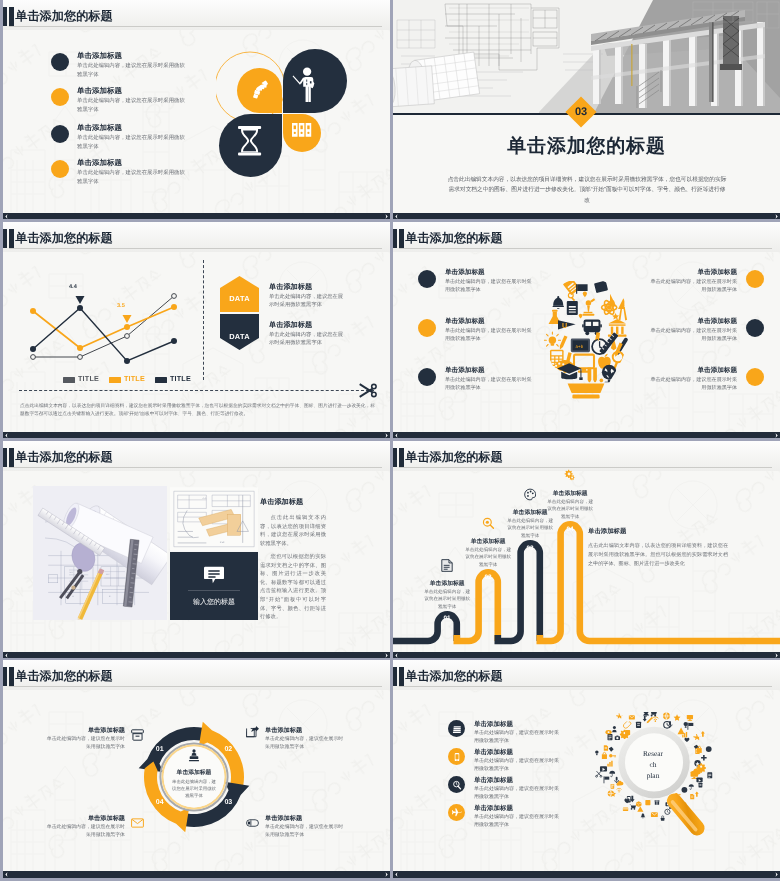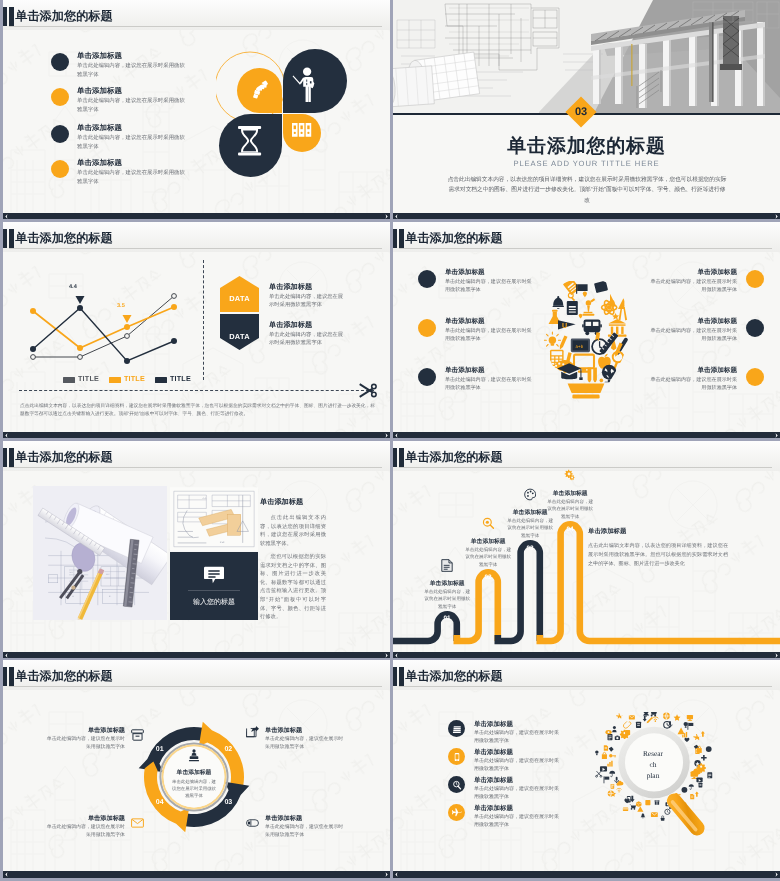--- a/index.html
+++ b/index.html
@@ -333,21 +333,20 @@
               <path d="M300 10 h60 M320 2 v20 M340 2 v20"></path>
           <rect x="364" y="2" width="22" height="26"></rect>
               <path d="M364 14 h22 M374 2 v26"></path>
         </g>
       </svg>
     </div>
     <div class="s2diam">
       <span>03</span>
     </div>
     <div class="s2t">单击添加您的标题</div>
-    <div class="s2s">PLEASE ADD YOUR TITTLE HERE</div>
     <div class="s2p">点击此出编辑文本内容，以表达您的项目详细资料，建议您在展示时采用微软雅黑字体，您也可以根据您的实际需求对文档之中的图标、图片进行进一步修改美化。顶部“开始”面板中可以对字体、字号、颜色、行距等进行修改</div>
   </div>
   <div class="foot" style="top:213px">
     <span class="ar arL">
           <svg viewBox="0 0 10 10">
             <path d="M7 0.5 L2.6 5 L7 9.5 L5.6 5 Z" fill="#ffffff"></path>
           </svg>
         </span>
     <span class="ar arR">
           <svg viewBox="0 0 10 10">

